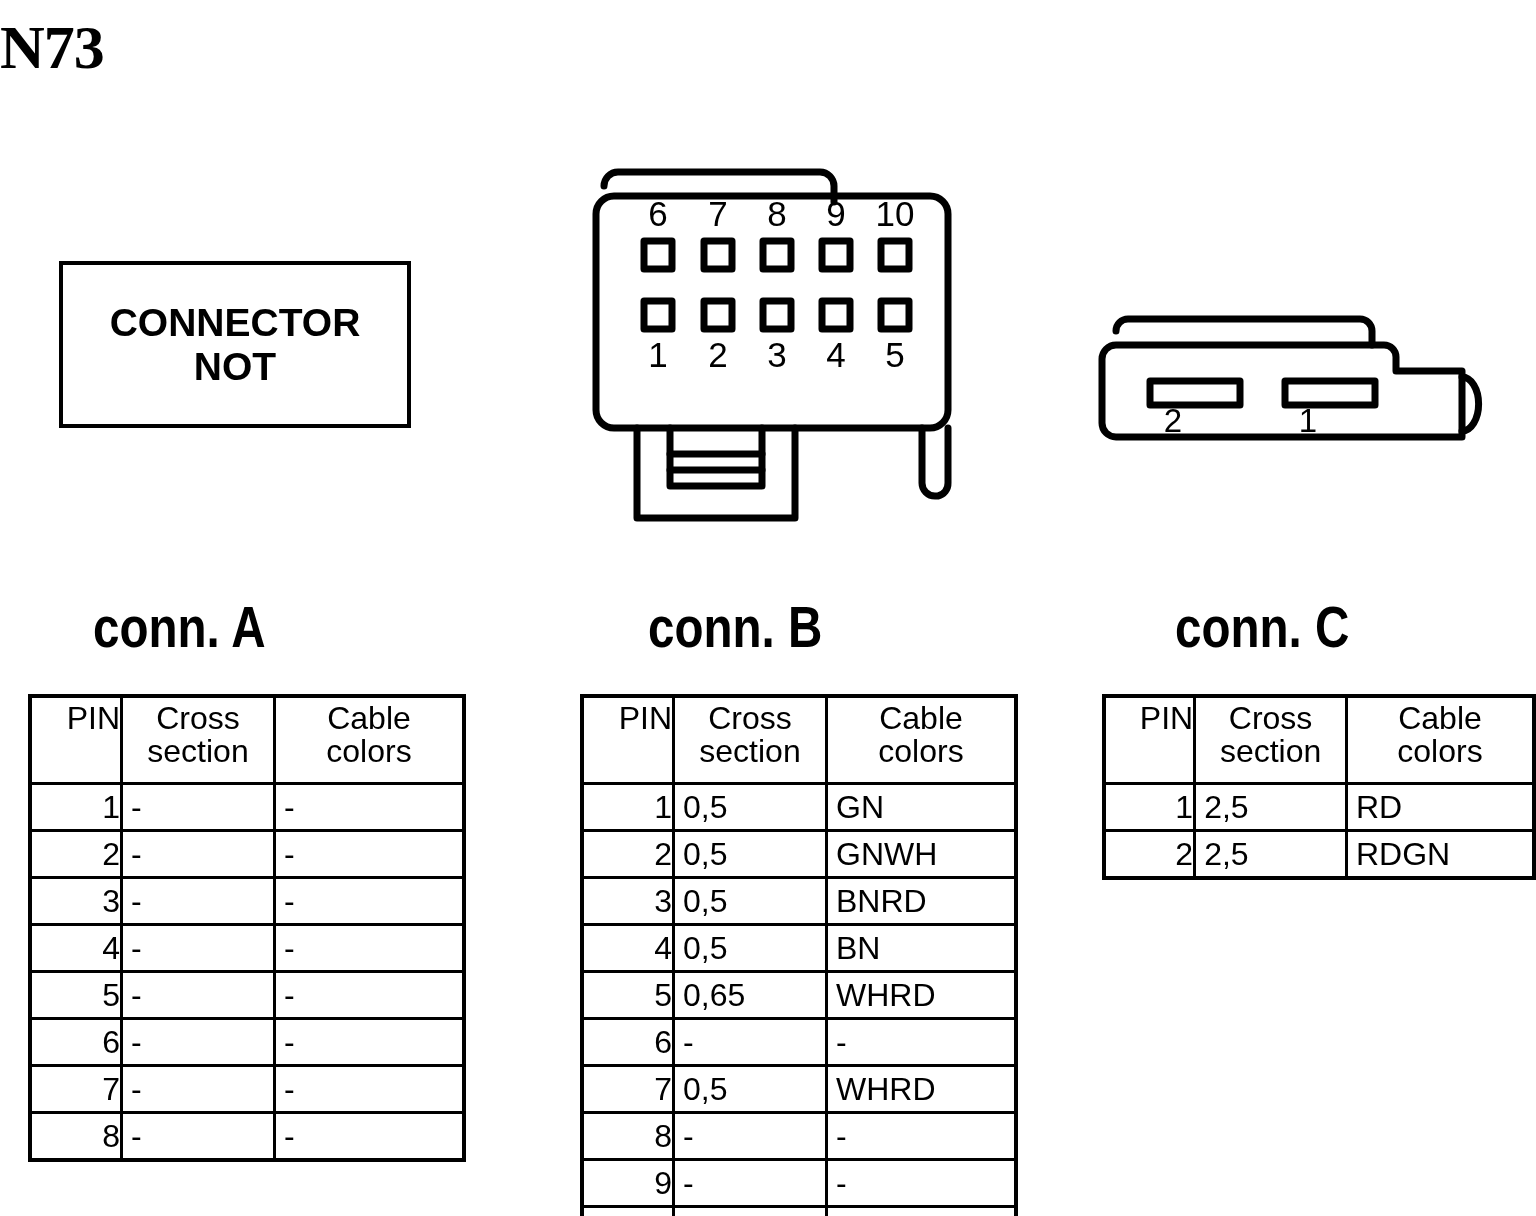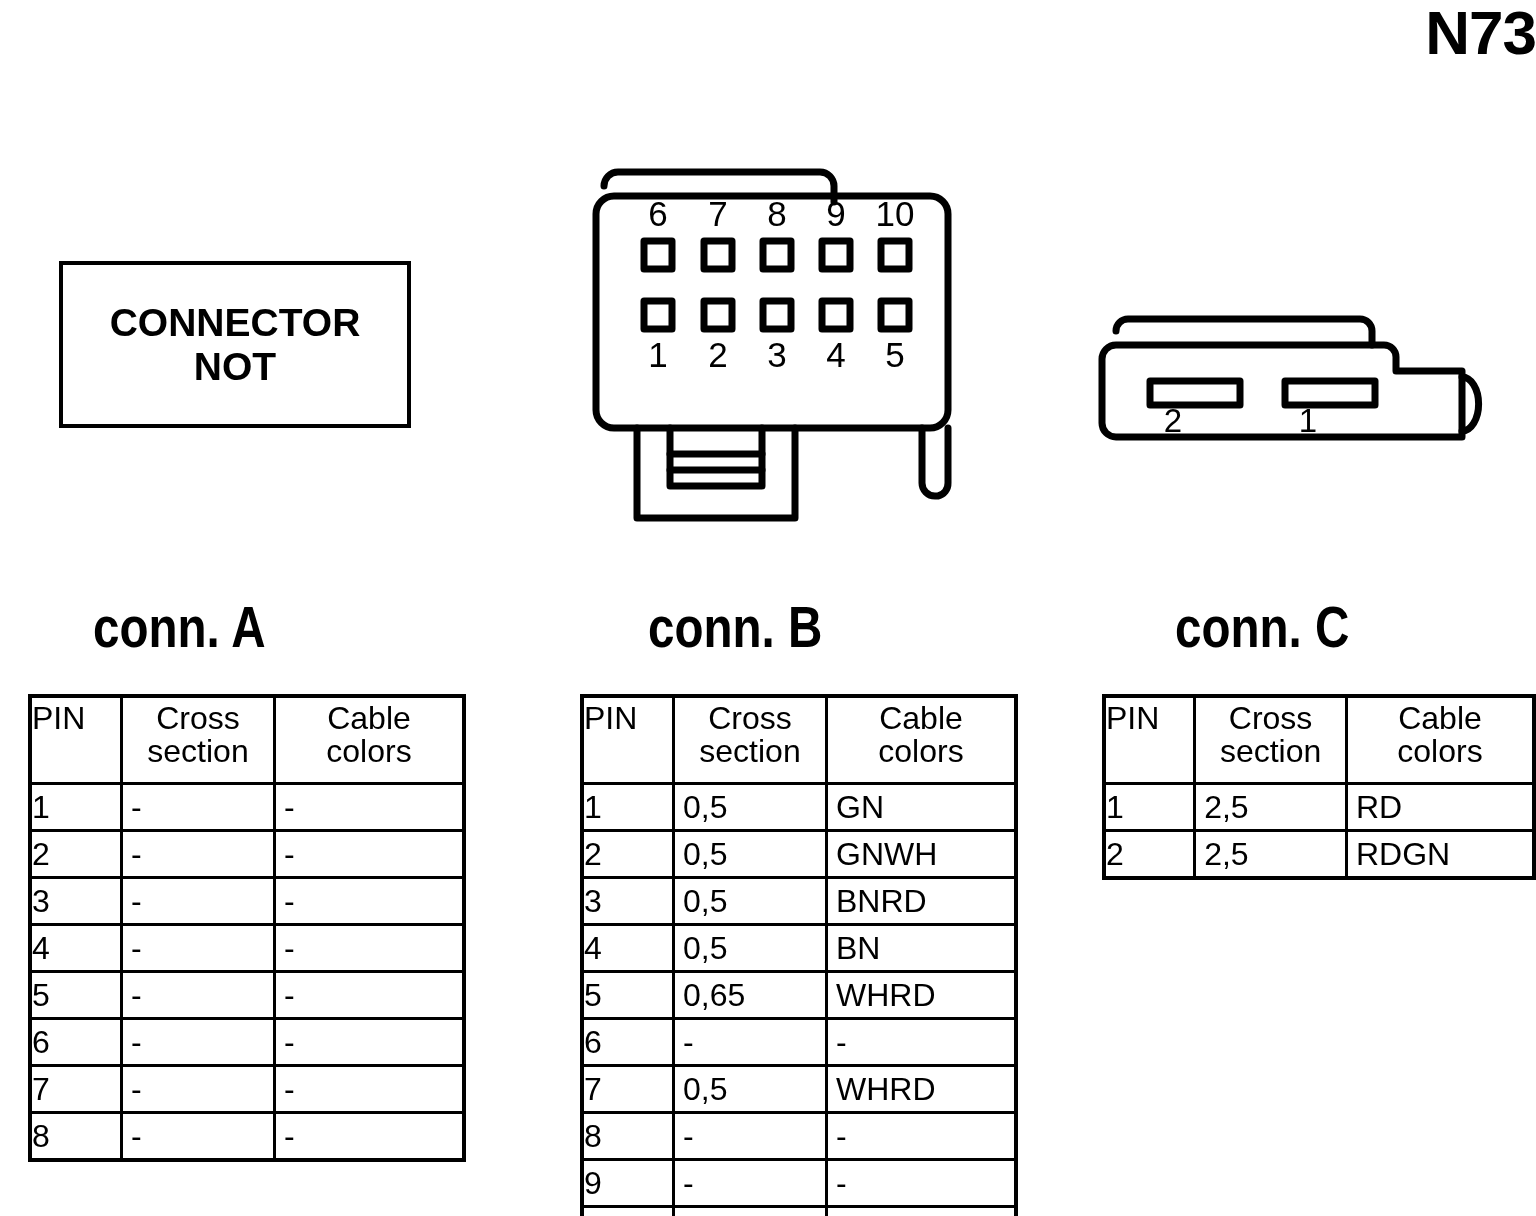--- a/index.html
+++ b/index.html
@@ -13,27 +13,28 @@
     position: relative;
     font-family: "Liberation Sans", sans-serif;
     color: #000000;
     overflow: hidden;
   }
 
   
   #page-title {
     position: absolute;
     left: 0;
-    top: 2px;
+    top: 16px;
     width: 1536px;
-    text-align: right;
+    text-align: left;
     font-size: 62px;
     font-weight: bold;
     letter-spacing: -1px;
     line-height: 1;
+    font-family: Liberation Serif, serif;
   }
 
   
   #conn-a-placeholder {
     position: absolute;
     left: 59px;
     top: 261px;
     width: 352px;
     height: 167px;
     border: 4px solid #000;
@@ -119,21 +120,21 @@
     padding: 0;
     height: 44px;
     font-weight: normal;
     line-height: 1.02;
   }
   .pin-table thead th {
     height: 80px;
     vertical-align: top;
     padding-top: 4px;
   }
-  .col-pin   { width: 88px;  text-align: left; }
+  .col-pin   { width: 88px;  text-align: right; }
   .col-cross { width: 142px; text-align: left; padding-left: 8px !important; }
   .col-color { width: 178px; text-align: left; padding-left: 8px !important; }
   .pin-table thead .col-cross,
   .pin-table thead .col-color { text-align: center; padding-left: 0 !important; }
 
   #table-a { left: 28px;   top: 694px; }
   #table-b { left: 580px;  top: 694px; }
   #table-c { left: 1102px; top: 694px; }
 </style>
 </head>

